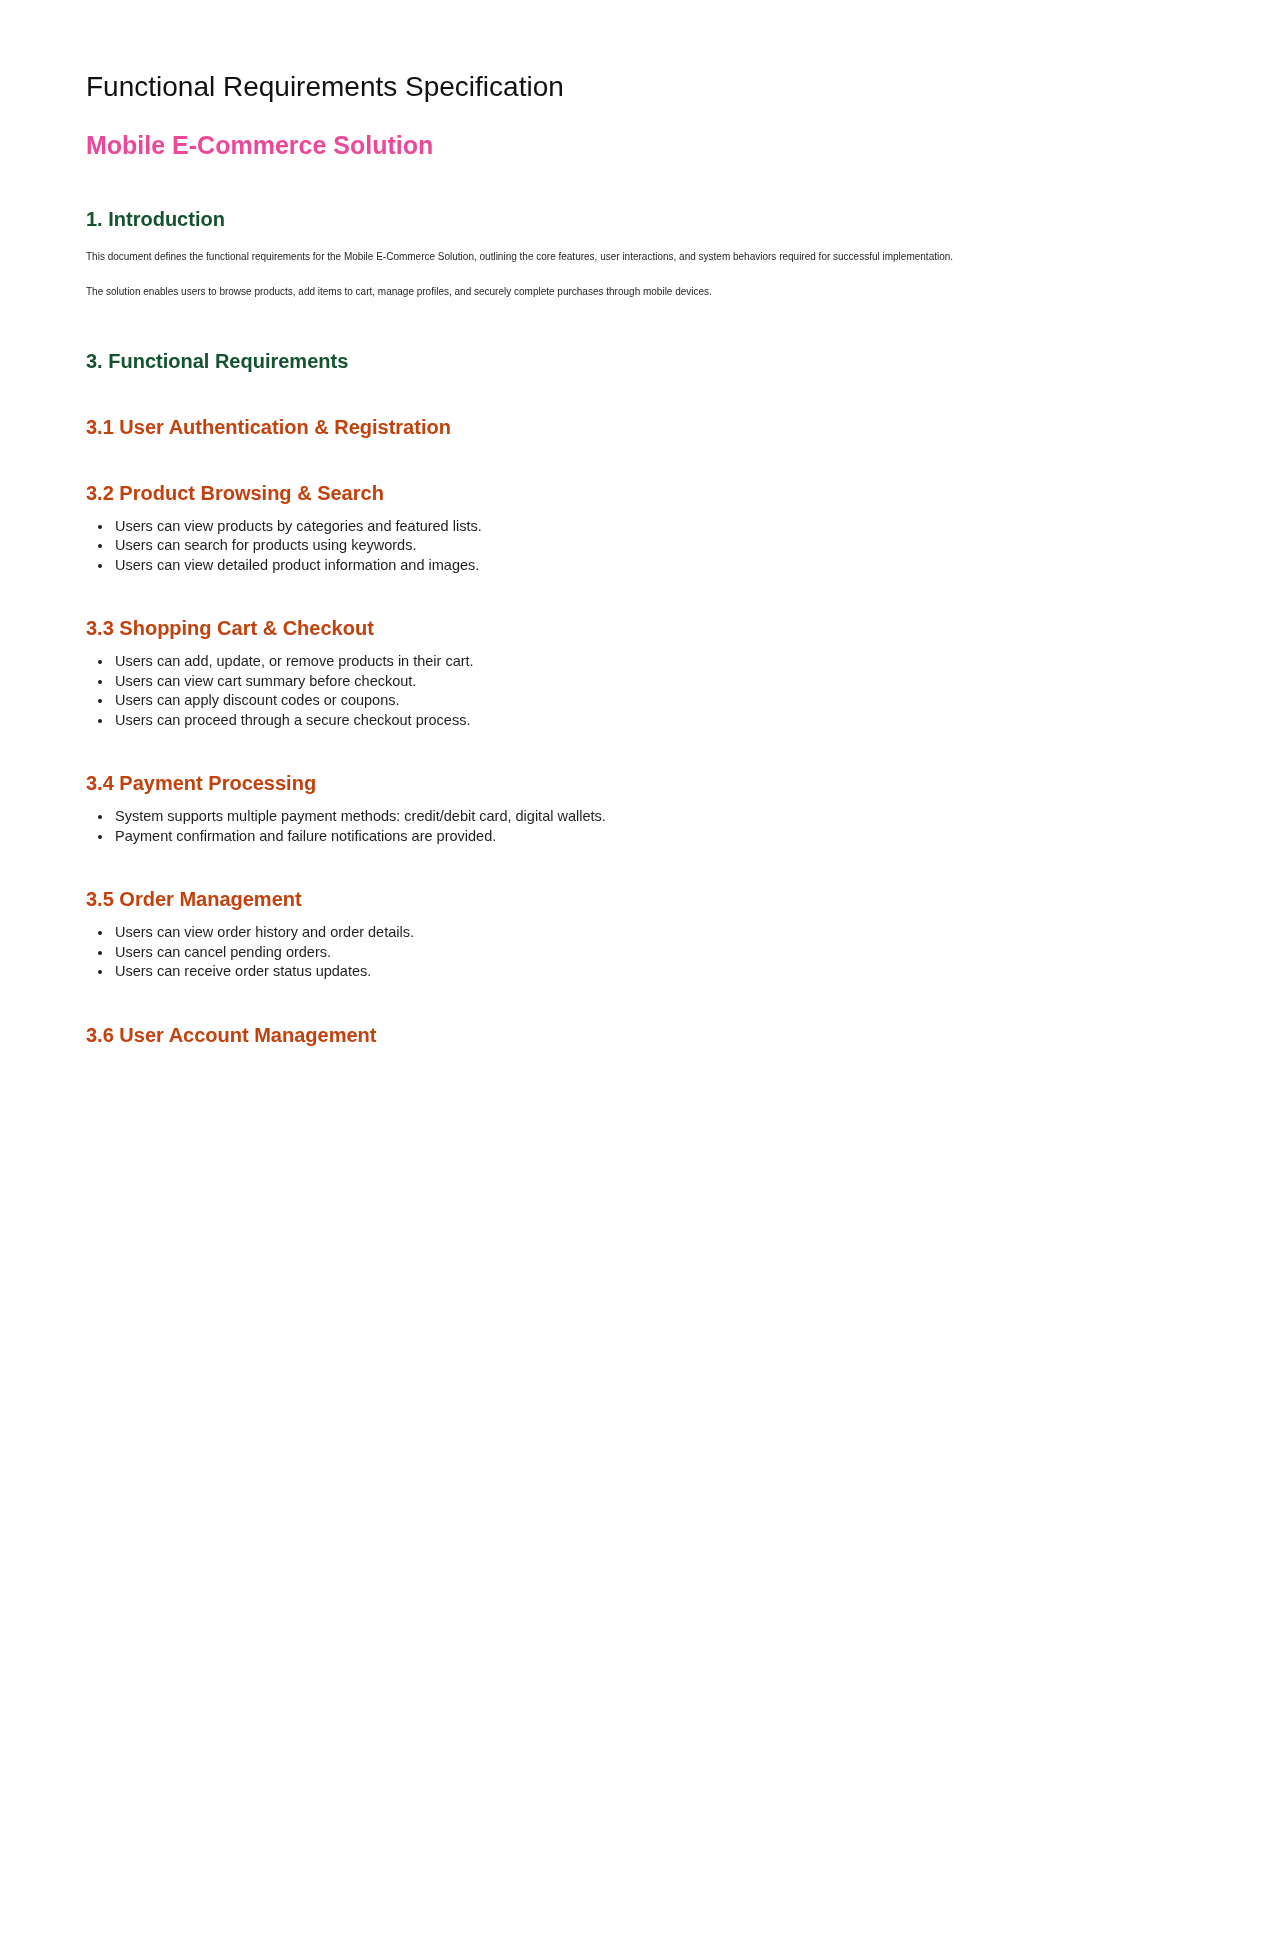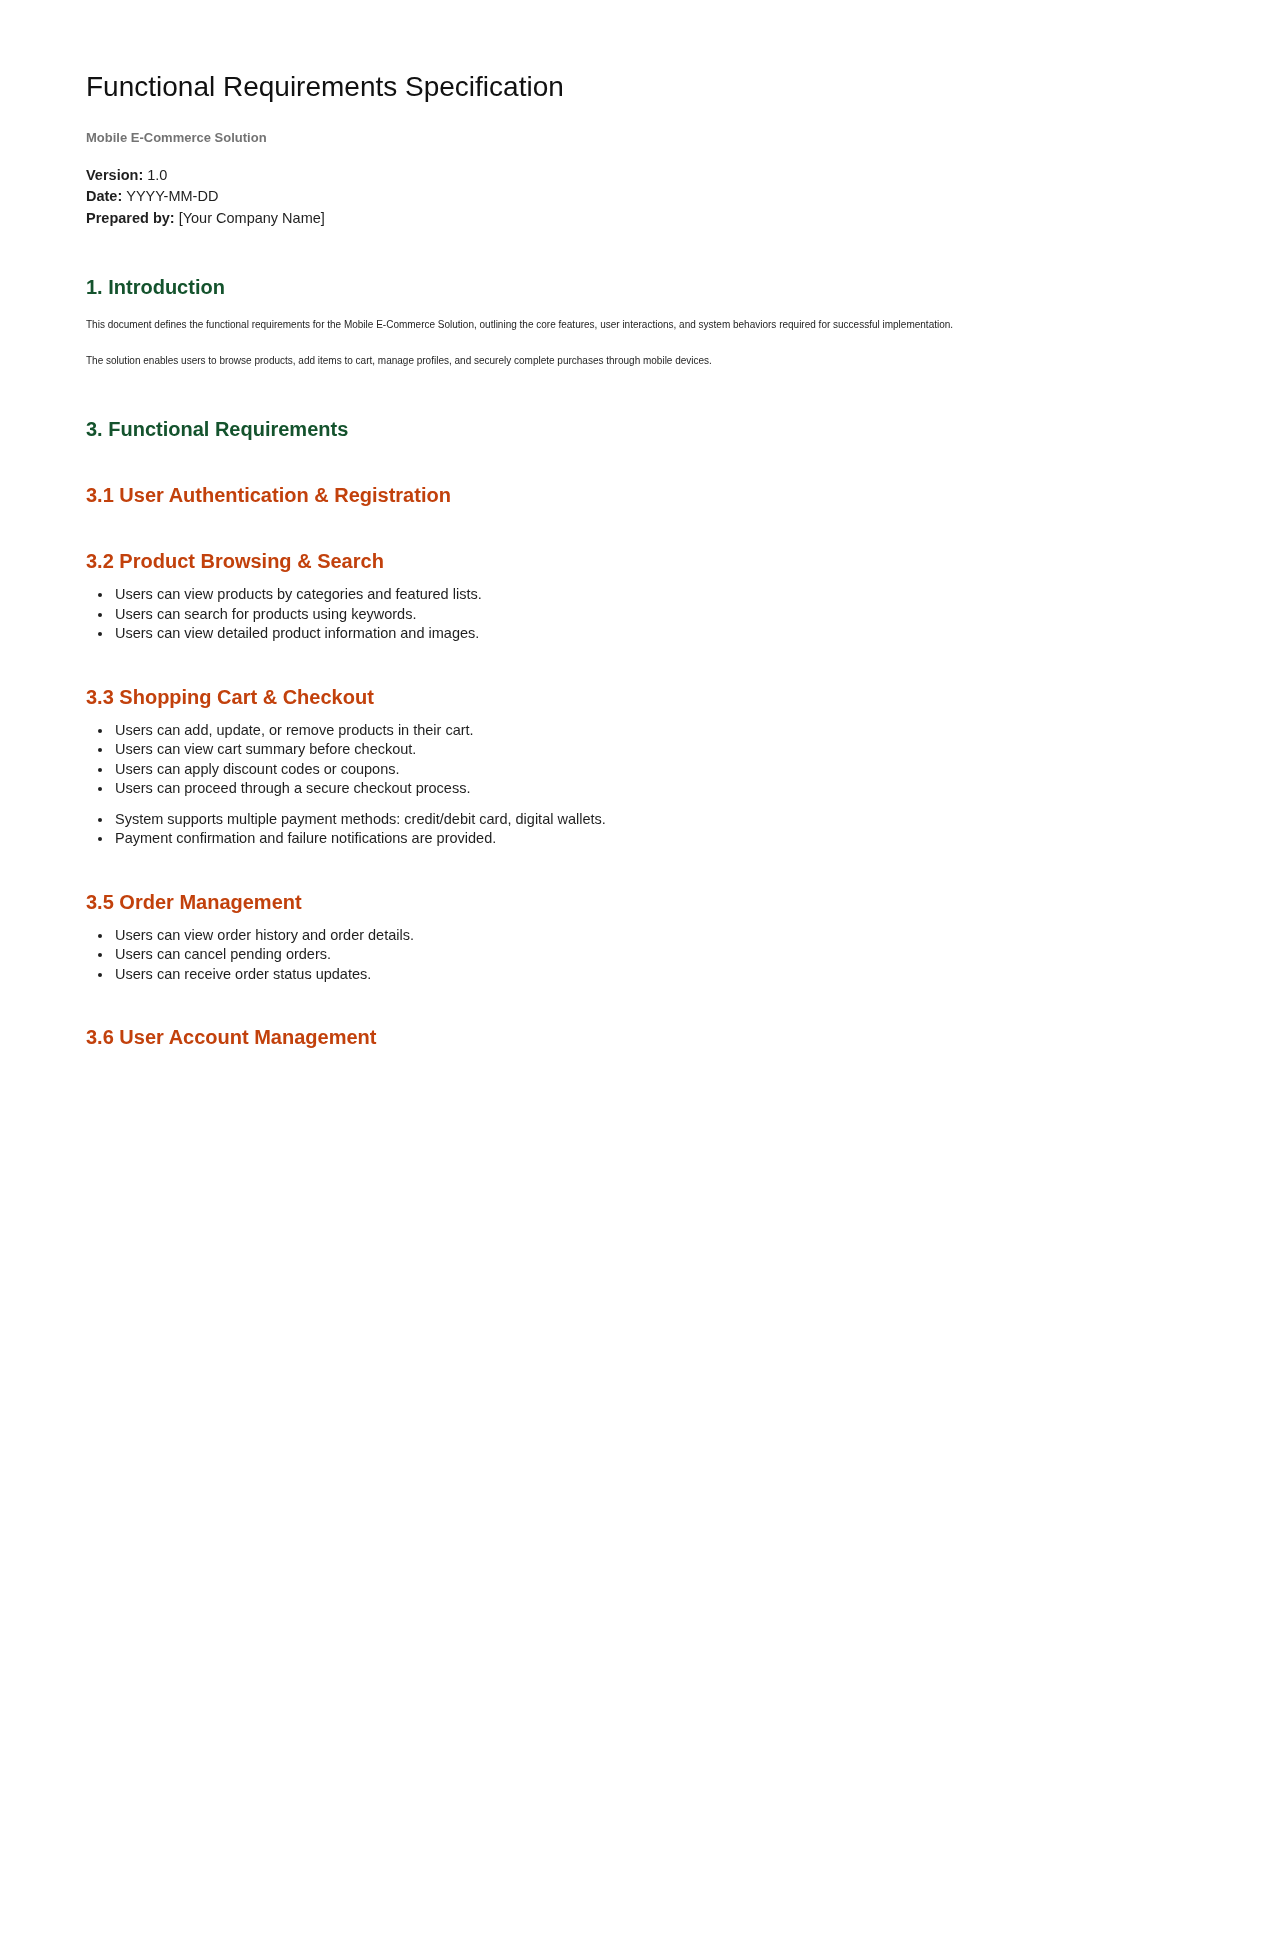--- a/index.html
+++ b/index.html
@@ -20,25 +20,25 @@
     padding-top: 70px;
   }
   h1.doc-title {
     font-size: 28px;
     line-height: 1.2;
     font-weight: 400;
     margin: 0;
     color: #111111;
   }
   h2.doc-subtitle {
-    font-size: 13px;
+    font-size: 25px;
     line-height: 1.25;
     font-weight: 700;
     margin: 26px 0 0 0;
-    color: #737373;
+    color: #ec4899;
   }
   .meta {
     margin: 19px 0 0 0;
     font-size: 14.5px;
     line-height: 21.5px;
   }
   .meta-line { display: block; }
   .meta-label { font-weight: 700; }
   .meta-value { margin-left: 4px; }
   h2.section-heading {
@@ -72,25 +72,20 @@
 </style>
 </head>
 <body>
 
 <div class="content">
 
   <h1 class="doc-title">Functional Requirements Specification</h1>
 
   <h2 class="doc-subtitle">Mobile E-Commerce Solution</h2>
 
-  <p class="meta">
-    <span class="meta-line"><strong class="meta-label">Version:</strong><span class="meta-value">1.0</span></span>
-    <span class="meta-line"><strong class="meta-label">Date:</strong><span class="meta-value">YYYY-MM-DD</span></span>
-    <span class="meta-line"><strong class="meta-label">Prepared by:</strong><span class="meta-value">[Your Company Name]</span></span>
-  </p>
 
   <h2 class="section-heading">1. Introduction</h2>
   <p class="section-body">This document defines the functional requirements for the Mobile E-Commerce Solution, outlining the core features, user interactions, and system behaviors required for successful implementation.</p>
 
   <p class="section-body">The solution enables users to browse products, add items to cart, manage profiles, and securely complete purchases through mobile devices.</p>
 
   <h2 class="section-heading">3. Functional Requirements</h2>
 
   <h3 class="subsection-heading">3.1 User Authentication &amp; Registration</h3>
 
@@ -102,20 +97,21 @@
   </ul>
 
   <h3 class="subsection-heading">3.3 Shopping Cart &amp; Checkout</h3>
   <ul class="bullet-list">
     <li>Users can add, update, or remove products in their cart.</li>
     <li>Users can view cart summary before checkout.</li>
     <li>Users can apply discount codes or coupons.</li>
     <li>Users can proceed through a secure checkout process.</li>
   </ul>
 
+  <h3 class="subsection-heading">3.4 Payment Processing</h3>
   <ul class="bullet-list">
     <li>System supports multiple payment methods: credit/debit card, digital wallets.</li>
     <li>Payment confirmation and failure notifications are provided.</li>
   </ul>
 
   <h3 class="subsection-heading">3.5 Order Management</h3>
   <ul class="bullet-list">
     <li>Users can view order history and order details.</li>
     <li>Users can cancel pending orders.</li>
     <li>Users can receive order status updates.</li>

